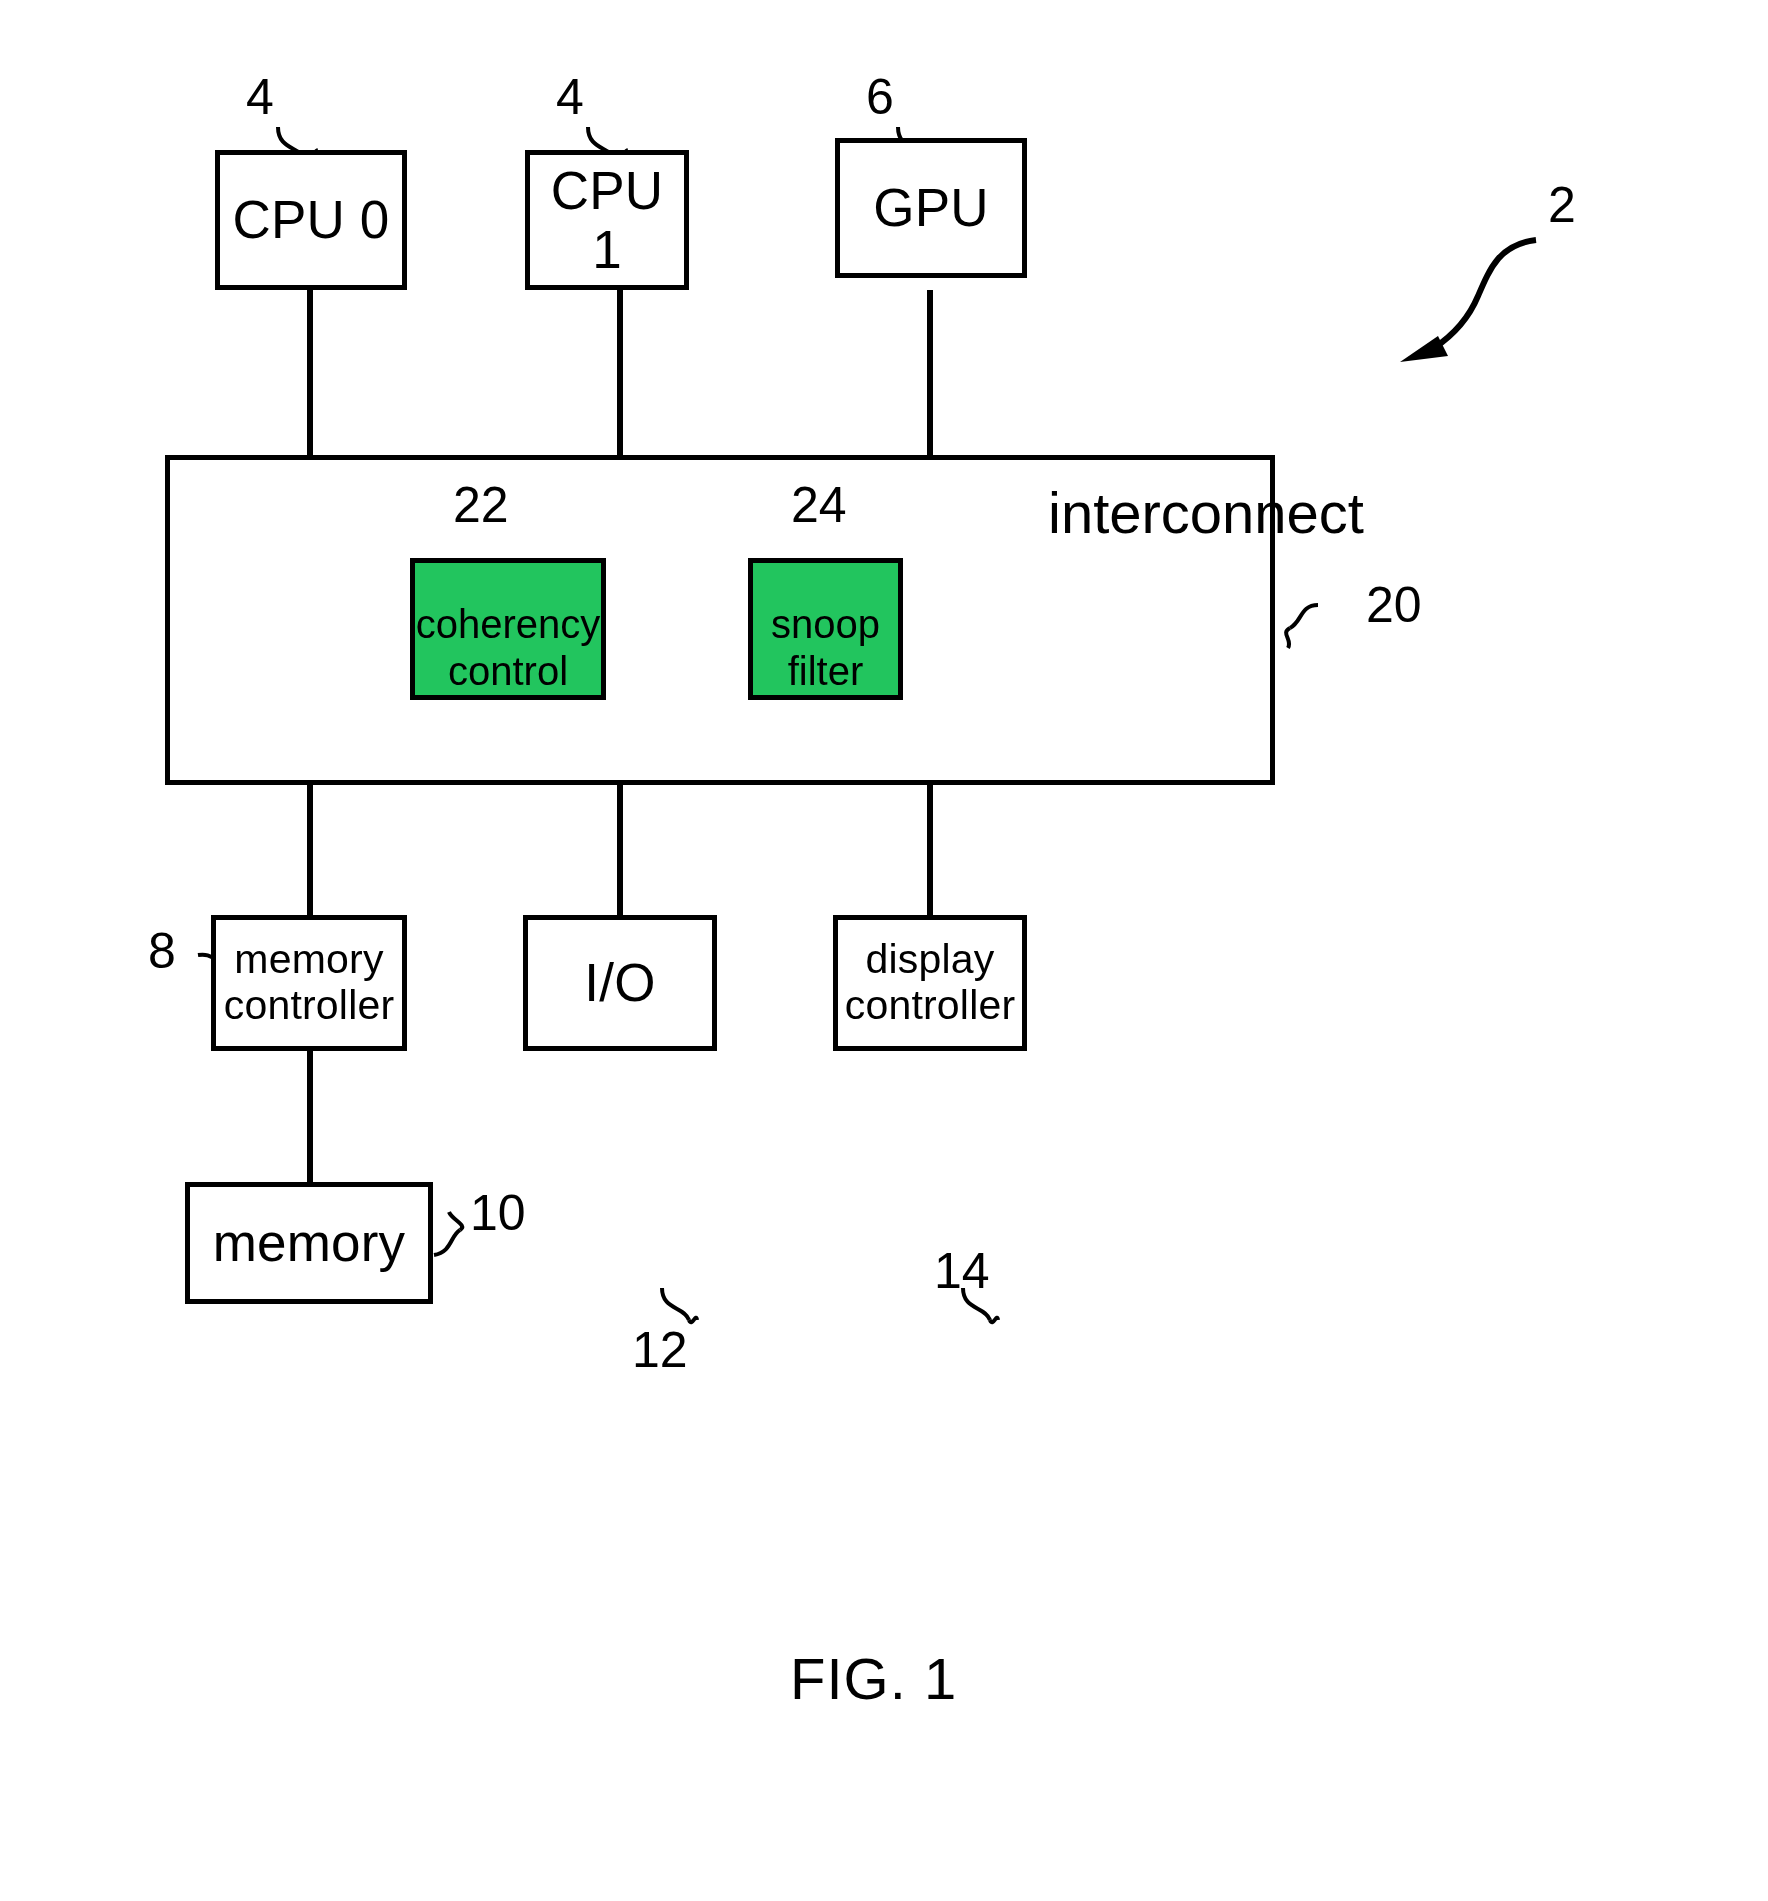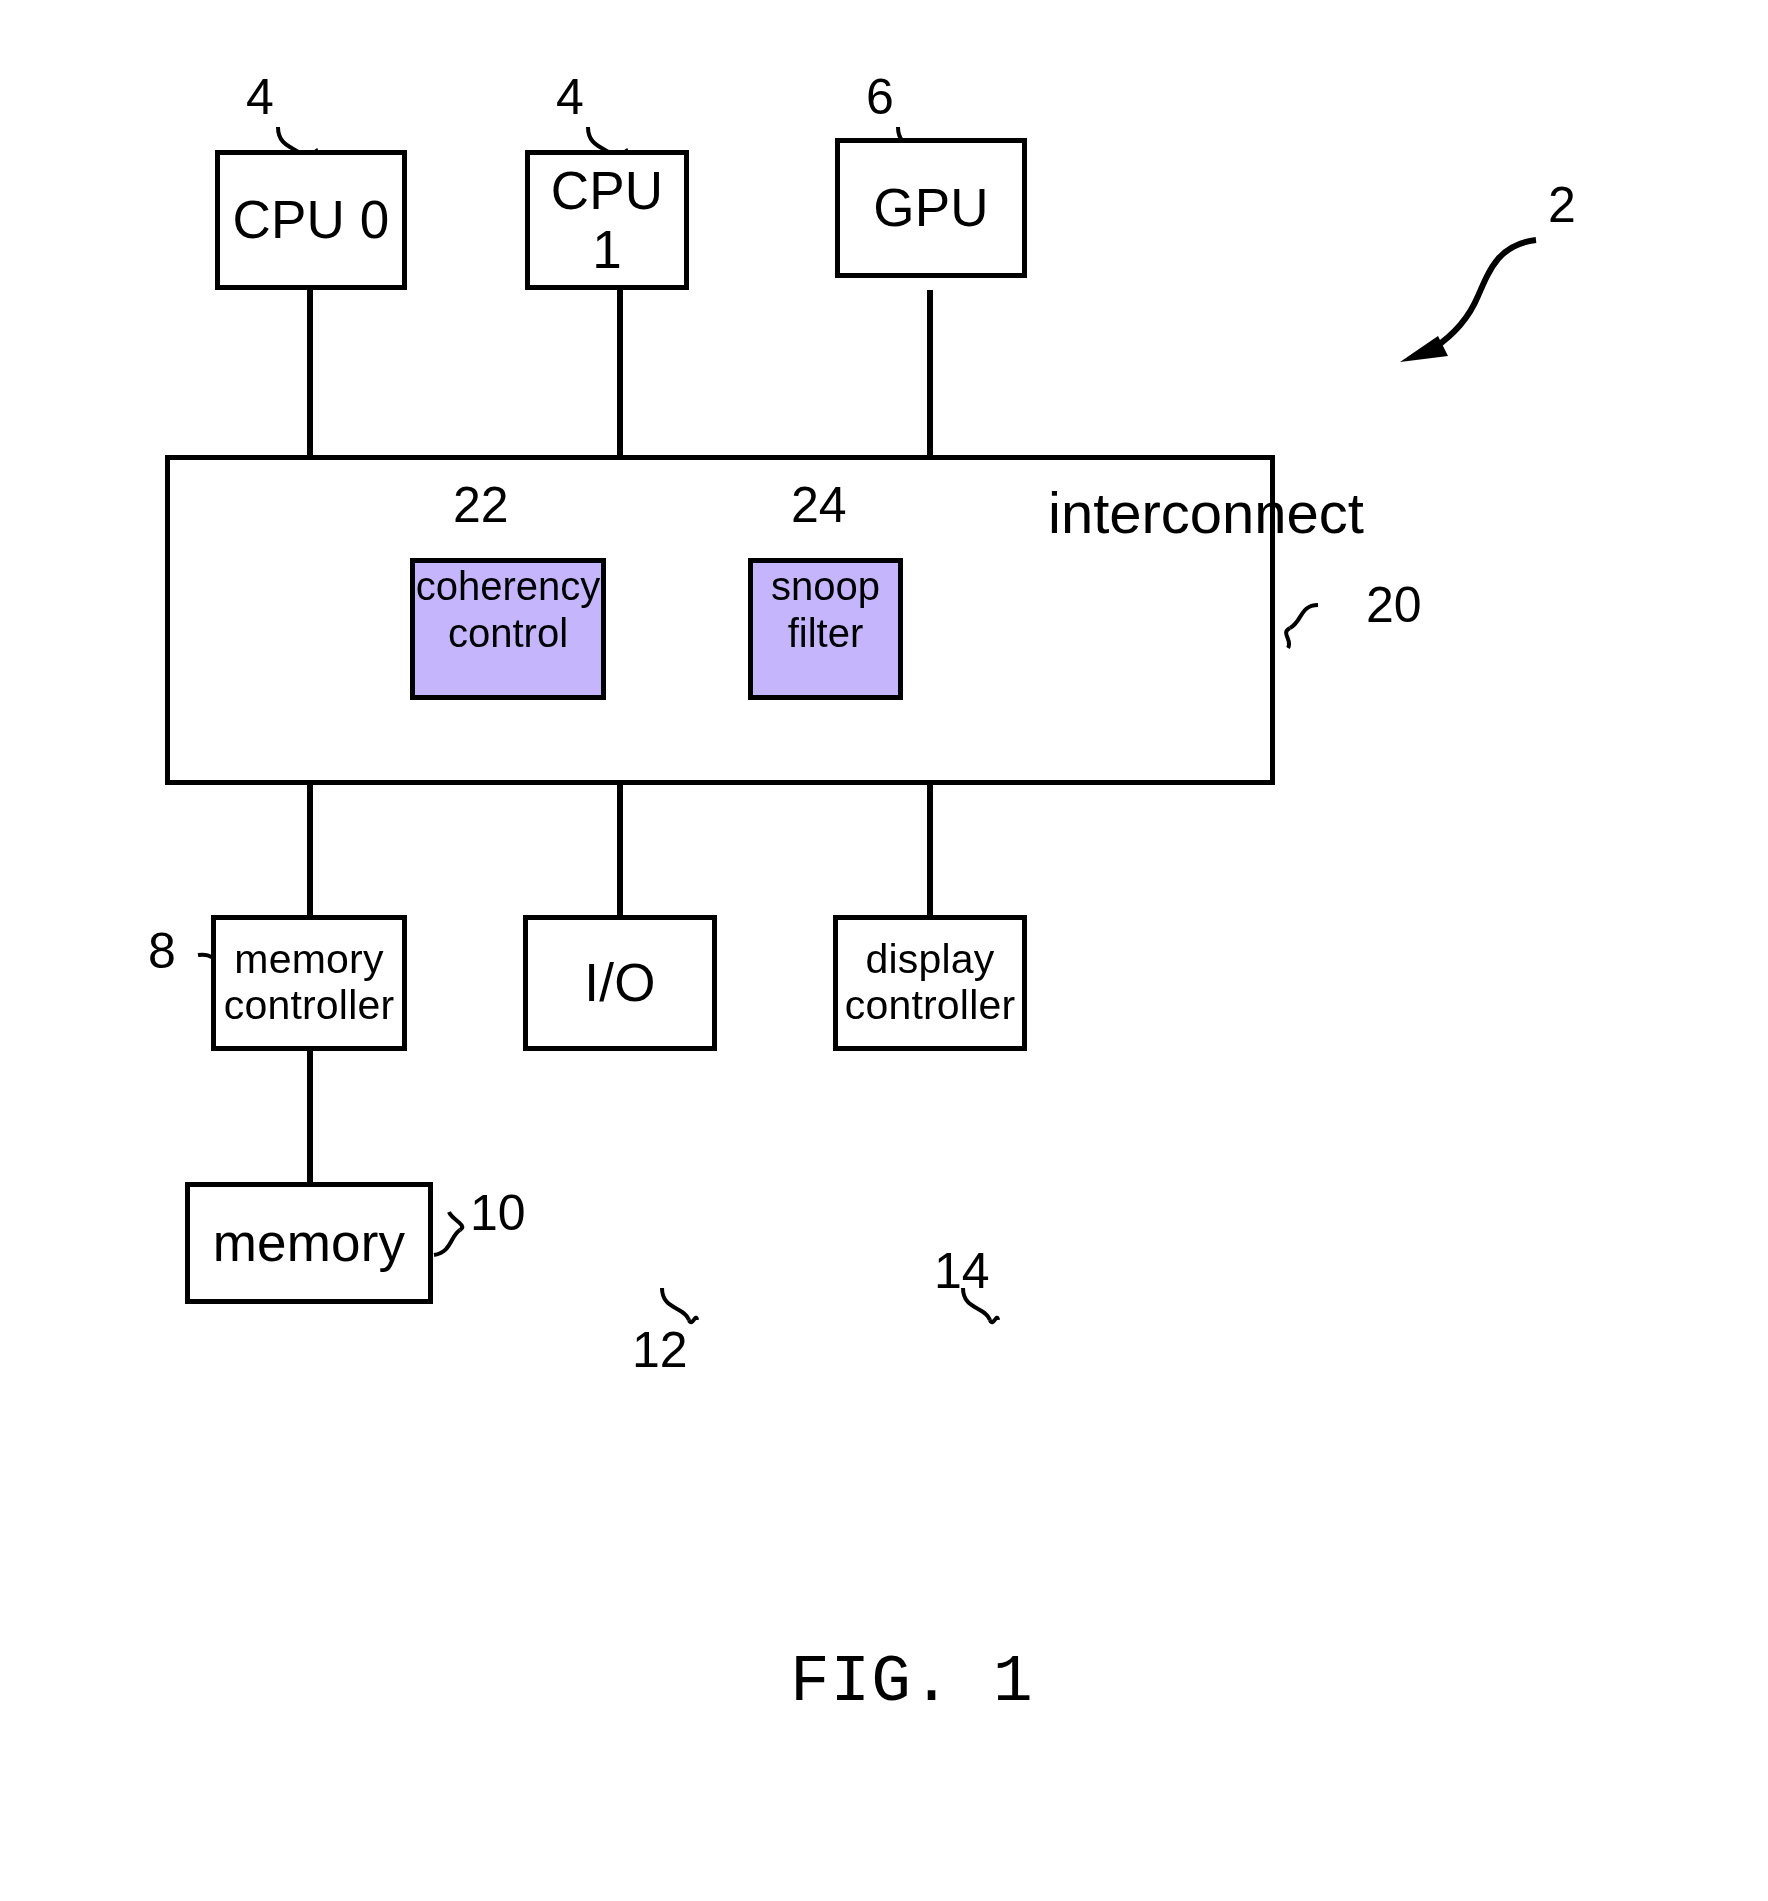--- a/index.html
+++ b/index.html
@@ -44,23 +44,23 @@
   .big-box {
     position: absolute;
     box-sizing: border-box;
     border: 5px solid #000;
     background: #ffffff;
   }
   .inner-box {
     position: absolute;
     box-sizing: border-box;
     border: 5px solid #000;
-    background: #c4b5fd;
+    background: #22c55e;
     display: flex;
-    align-items: flex-start;
+    align-items: flex-end;
     justify-content: center;
     text-align: center;
   }
   .inner-label {
     font-size: 40px;
     line-height: 1.18;
     white-space: pre-line;
   }
   .ref-num {
     position: absolute;
@@ -69,25 +69,24 @@
     white-space: nowrap;
   }
   .corner-label {
     position: absolute;
     font-size: 58px;
     line-height: 1;
     white-space: nowrap;
   }
   .fig-caption {
     position: absolute;
-    font-size: 66px;
+    font-size: 58px;
     line-height: 1;
     letter-spacing: 1px;
     white-space: nowrap;
-    font-family: Liberation Mono, monospace;
   }
 </style>
 </head>
 <body>
 
 <div id="figure-root">
 
   <svg class="svg-layer" viewBox="0 0 1768 1901" xmlns="http://www.w3.org/2000/svg">
 
     <line x1="310" y1="290" x2="310" y2="457" stroke="#000" stroke-width="6"></line>

